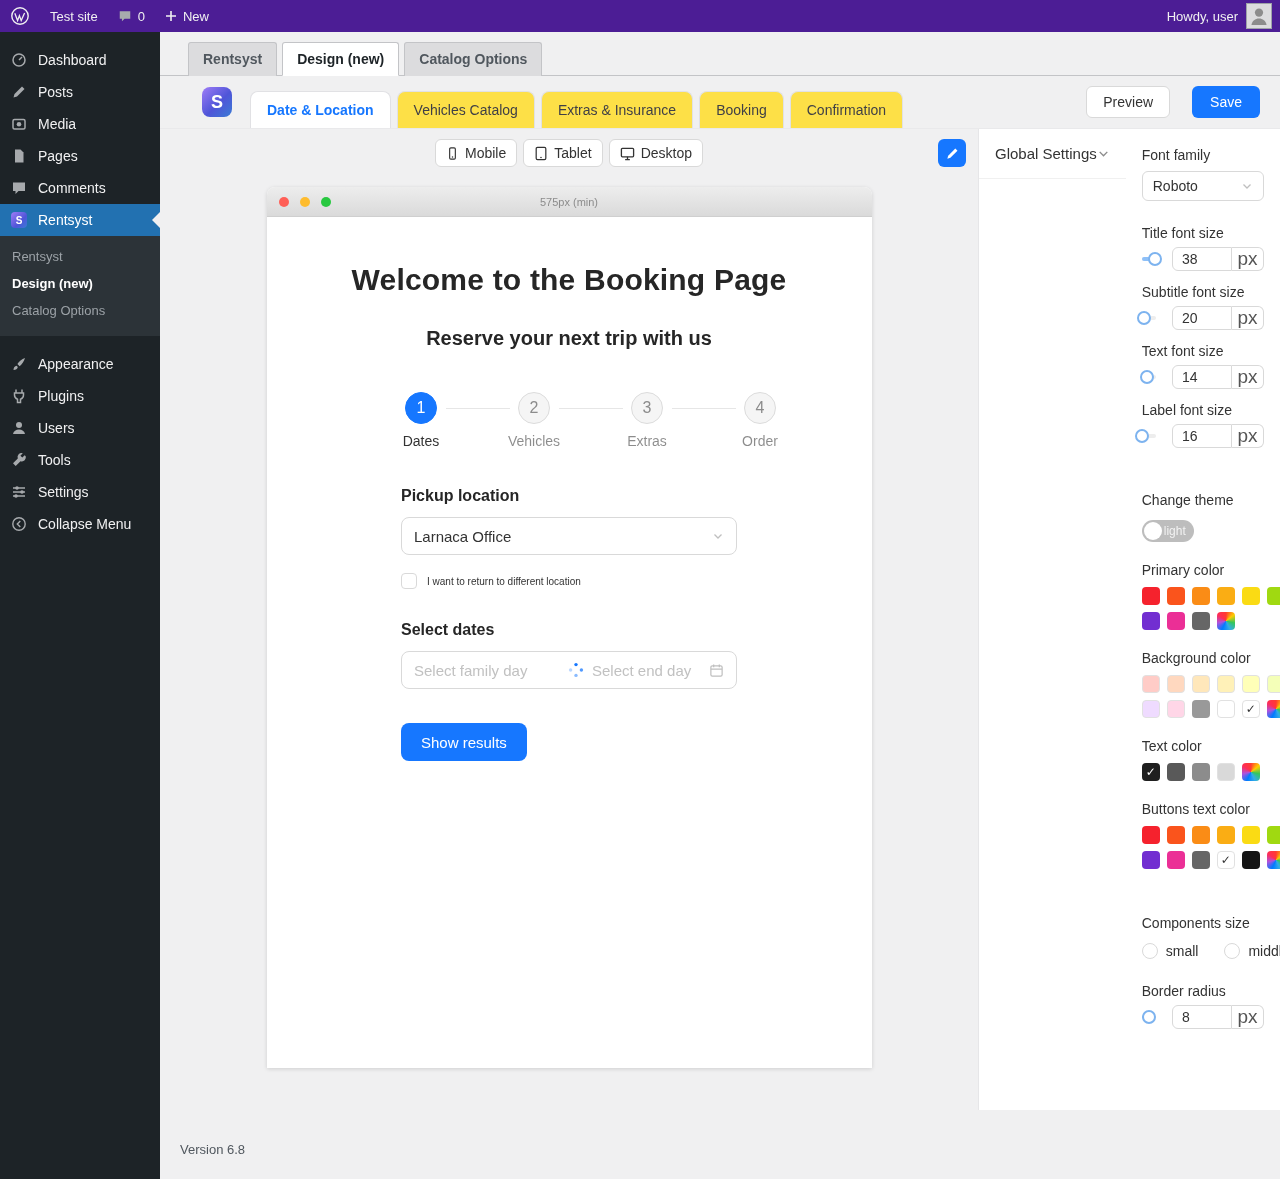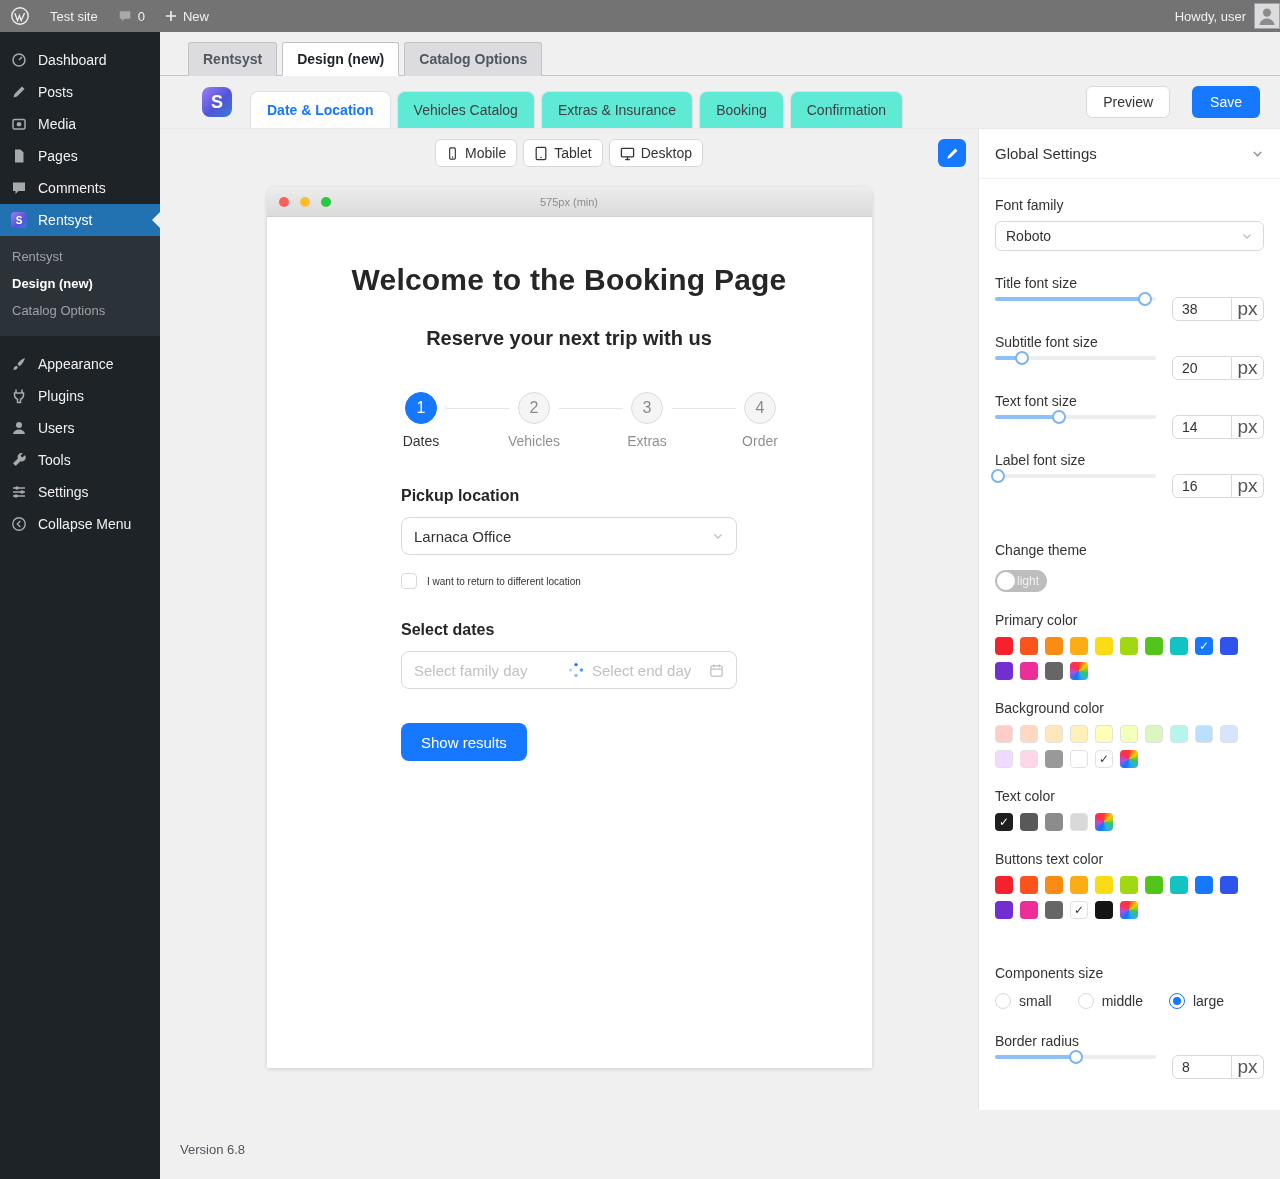--- a/index.html
+++ b/index.html
@@ -5,23 +5,23 @@
   * { box-sizing: border-box; }
   html,body { margin:0; padding:0; }
   body {
     width:1280px; height:1179px; position:relative; overflow:hidden;
     font-family:"Liberation Sans","DejaVu Sans",sans-serif;
     background:#f0f0f1; color:#1d2327; font-size:14px;
   }
   svg { display:block; }
 
   
-  .admin-bar{position:absolute;left:0;top:0;width:1280px;height:32px;background:#737373;color:#f0f0f1;display:flex;align-items:center;font-size:13px;z-index:30;}
+  .admin-bar{position:absolute;left:0;top:0;width:1280px;height:32px;background:#4c1d95;color:#f0f0f1;display:flex;align-items:center;font-size:13px;z-index:30;}
   .ab-item{display:flex;align-items:center;gap:6px;height:32px;padding:0 10px;color:#f0f0f1;}
-  .ab-right{margin-left:auto;display:flex;align-items:center;gap:8px;padding-right:0;}
+  .ab-right{margin-left:auto;display:flex;align-items:center;gap:8px;padding-right:8px;}
   .avatar{width:26px;height:26px;background:#dcdcde;border:1px solid #9ea3a8;display:flex;align-items:center;justify-content:center;overflow:hidden;}
 
   
   .sidebar{position:absolute;left:0;top:32px;width:160px;bottom:0;background:#1d2327;color:#f0f0f1;padding-top:12px;}
   .menu-item{display:flex;align-items:center;gap:10px;padding:8px 10px;font-size:14px;color:#f0f0f1;cursor:pointer;}
   .menu-item .mi-icon{color:#a7aaad;width:18px;display:flex;justify-content:center;}
   .menu-item.active{background:#2271b1;color:#fff;position:relative;}
   .menu-item.active .mi-icon{color:#fff;}
   .menu-item.active::after{content:"";position:absolute;right:0;top:50%;transform:translateY(-50%);border:8px solid transparent;border-right-color:#f0f0f1;}
   .submenu{background:#2c3338;padding:7px 0 12px;}
@@ -33,21 +33,21 @@
   
   .main{position:absolute;left:160px;top:32px;right:0;bottom:0;display:flex;flex-direction:column;background:#f0f0f1;}
 
   .nav-tabs{padding:10px 0 0 28px;border-bottom:1px solid #c3c4c7;display:flex;gap:5px;}
   .nav-tab{padding:8px 14px;background:#dcdcde;border:1px solid #c3c4c7;border-bottom:none;color:#50575e;font-size:14px;font-weight:600;border-radius:3px 3px 0 0;margin-bottom:-1px;cursor:pointer;}
   .nav-tab.active{background:#fff;border-bottom:1px solid #fff;color:#1d2327;}
 
   .plugin-header{display:flex;align-items:center;height:53px;border-bottom:1px solid #e9e9eb;padding:0 20px 0 42px;gap:18px;}
   .logo{width:30px;height:30px;border-radius:8px;background:linear-gradient(135deg,#9f7cf7,#4f55d8 55%,#3a7bd5);color:#fff;font-weight:700;font-size:18px;display:flex;align-items:center;justify-content:center;}
   .ant-tabs{display:flex;gap:6px;align-self:flex-end;}
-  .ant-tab{padding:10px 16px;background:#5eead4;border:1px solid #e1e1e4;border-bottom:none;border-radius:8px 8px 0 0;font-size:14px;color:#3f3f46;cursor:pointer;}
+  .ant-tab{padding:10px 16px;background:#fde047;border:1px solid #e1e1e4;border-bottom:none;border-radius:8px 8px 0 0;font-size:14px;color:#3f3f46;cursor:pointer;}
   .ant-tab.active{background:#fff;color:#1677ff;font-weight:600;}
   .hdr-spacer{flex:1;}
   .btn-preview{height:32px;padding:0 16px;background:#fff;border:1px solid #d9d9d9;border-radius:6px;font-size:14px;color:#333;display:flex;align-items:center;cursor:pointer;}
   .btn-save{height:32px;padding:0 18px;background:#1677ff;border:none;border-radius:6px;font-size:14px;color:#fff;display:flex;align-items:center;margin-left:4px;cursor:pointer;}
 
   .workspace{flex:1;display:flex;min-height:0;}
   .preview-col{flex:1;display:flex;flex-direction:column;min-width:0;}
 
   .device-bar{height:48px;display:flex;align-items:center;justify-content:center;gap:6px;position:relative;}
   .device-btn{display:flex;align-items:center;gap:6px;height:28px;padding:0 10px;background:#fff;border:1px solid #d9d9d9;border-radius:6px;font-size:14px;color:#333;cursor:pointer;}
@@ -81,27 +81,27 @@
   .checkbox-row{margin-top:18px;display:flex;align-items:center;gap:10px;font-size:10px;color:#333;}
   .checkbox{width:16px;height:16px;border:1px solid #d9d9d9;border-radius:4px;background:#fff;flex:none;cursor:pointer;}
   .dates-block{margin-top:32px;}
   .range{margin-top:12px;height:38px;border:1px solid #d9d9d9;border-radius:8px;background:#fff;display:flex;align-items:center;padding:0 12px;gap:8px;}
   .ph{color:#c1c1c1;font-size:15px;}
   .ph.start{width:146px;}
   .ph.end{flex:1;}
   .show-btn{margin-top:34px;height:38px;padding:0 20px;background:#1677ff;color:#fff;border:none;border-radius:8px;font-size:15px;display:inline-flex;align-items:center;cursor:pointer;}
 
   
-  .settings{width:302px;background:#fff;border-left:1px solid #e6e6e8;display:flex;flex-direction:column;}
+  .settings{width:302px;background:#fff;border-left:1px solid #e6e6e8;display:flex;flex-direction:row;}
   .settings-head{height:50px;flex:none;display:flex;align-items:center;justify-content:space-between;padding:0 16px;border-bottom:1px solid #f0f0f0;font-size:15px;color:#333;cursor:pointer;}
   .settings-body{padding:18px 16px;flex:1;overflow:hidden;font-size:14px;color:#333;}
   .s-label{font-size:14px;color:#333;}
   .ctl-select{margin-top:8px;height:30px;border:1px solid #d9d9d9;border-radius:6px;display:flex;align-items:center;justify-content:space-between;padding:0 10px;cursor:pointer;background:#fff;}
   .sgroup{margin-top:13px;}
-  .srow{display:flex;margin-top:6px;gap:16px;}
+  .srow{display:flex;align-items:center;margin-top:6px;gap:16px;}
   .slider{flex:1;height:4px;background:#ededed;border-radius:2px;position:relative;cursor:pointer;}
   .slider .track{position:absolute;left:0;top:0;height:4px;background:#8ec0f8;border-radius:2px;}
   .slider .handle{position:absolute;top:50%;transform:translate(-50%,-50%);width:14px;height:14px;background:#fff;border:2.5px solid #7db3ef;border-radius:50%;}
   .num-group{display:flex;width:92px;flex:none;}
   .num-input{width:60px;height:24px;border:1px solid #d9d9d9;border-radius:6px 0 0 6px;padding:0 0 0 9px;font-size:14px;color:#333;background:#fff;font-family:inherit;}
   .num-addon{width:32px;height:24px;border:1px solid #d9d9d9;border-left:none;border-radius:0 6px 6px 0;display:flex;align-items:center;justify-content:center;font-size:19px;color:#555;background:#fff;}
   .theme-group{margin-top:44px;}
   .switch{margin-top:12px;width:52px;height:22px;background:#bdbdbd;border-radius:11px;position:relative;cursor:pointer;}
   .switch .knob{position:absolute;left:2px;top:2px;width:18px;height:18px;border-radius:50%;background:#fff;}
   .switch .sw-text{position:absolute;right:8px;top:0;line-height:22px;font-size:12px;color:#f2f2f2;}

